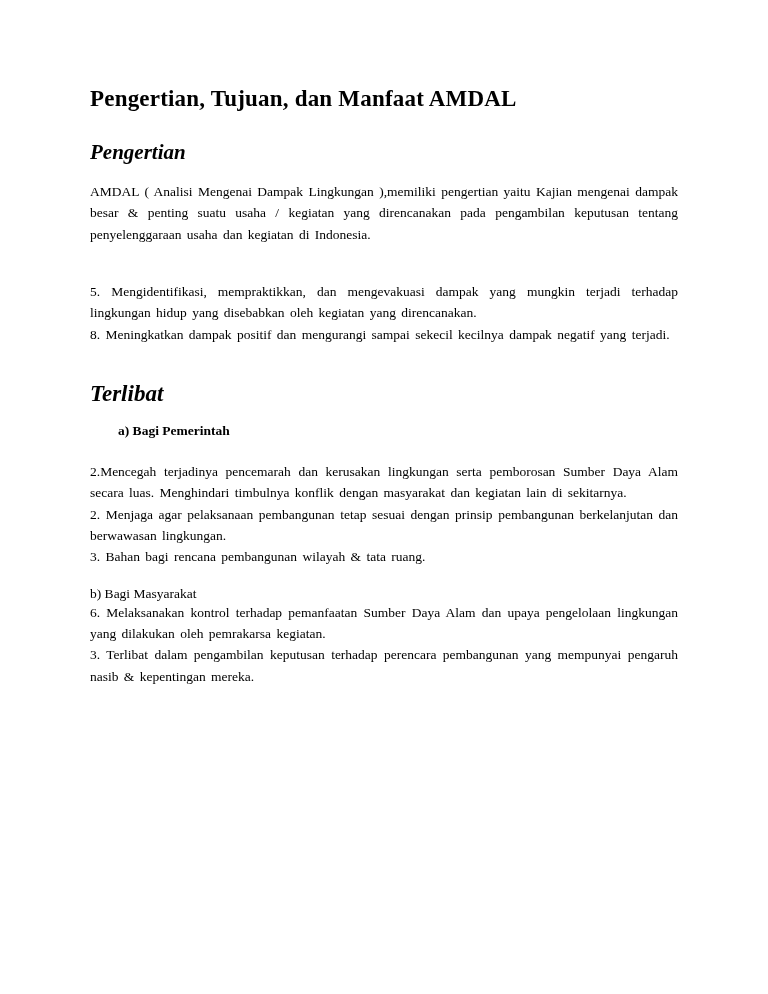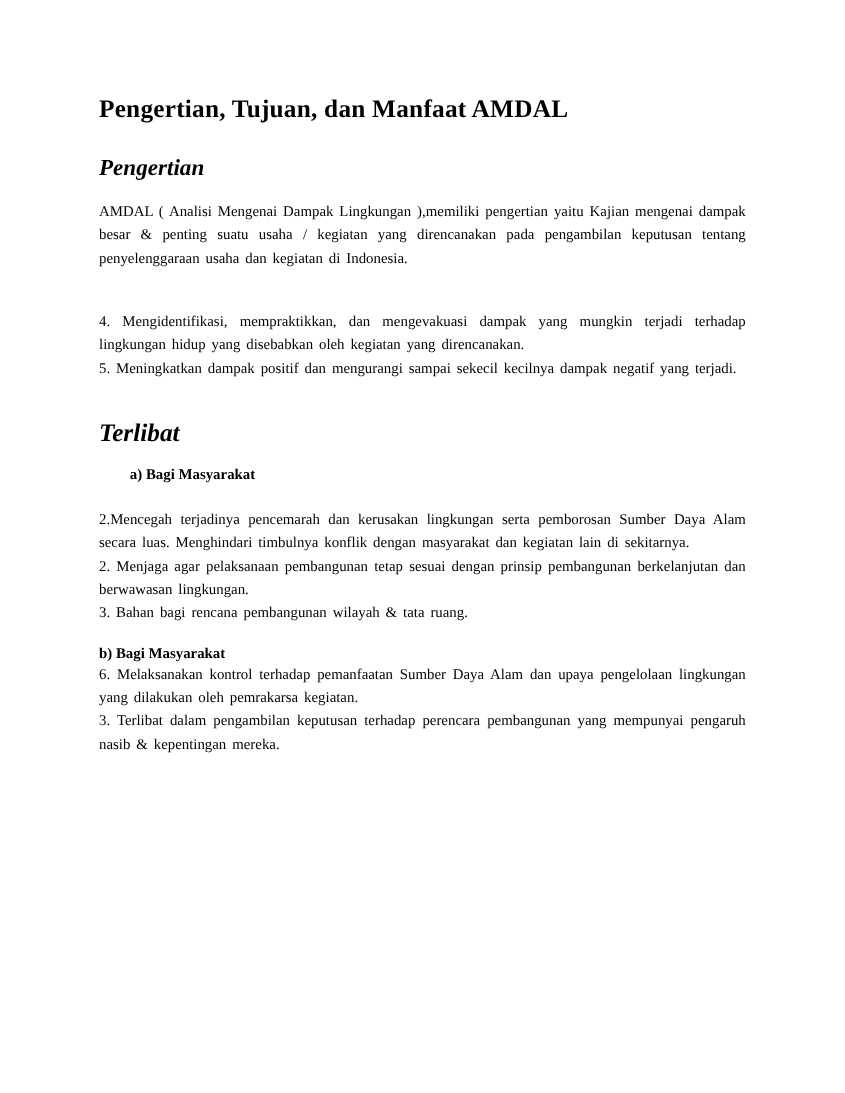--- a/index.html
+++ b/index.html
@@ -64,21 +64,21 @@
 
     .sub-heading {
       font-size: 13.5px;
       font-weight: bold;
       margin-left: 28px;
       margin-bottom: 22px;
     }
 
     .sub-heading-b {
       font-size: 13.5px;
-      font-weight: bold;
+      font-weight: normal;
       margin-top: 18px;
     }
 
     .group-a {
       margin-bottom: 0;
     }
   </style>
 </head>
 <body>
 
@@ -86,28 +86,28 @@
   <div class="content">
 
     <h1 class="doc-title">Pengertian, Tujuan, dan Manfaat AMDAL</h1>
 
     <div class="section">
       <h2 class="section-heading">Pengertian</h2>
       <p class="body-text">AMDAL ( Analisi Mengenai Dampak Lingkungan ),memiliki pengertian yaitu Kajian mengenai dampak besar &amp; penting suatu usaha / kegiatan yang direncanakan pada pengambilan keputusan tentang penyelenggaraan usaha dan kegiatan di Indonesia.</p>
     </div>
 
     <div class="section">
-      <p class="list-item">4. Mengidentifikasi, mempraktikkan, dan mengevakuasi dampak yang mungkin terjadi terhadap lingkungan hidup yang disebabkan oleh kegiatan yang direncanakan.</p>
-      <p class="list-item">5. Meningkatkan dampak positif dan mengurangi sampai sekecil kecilnya dampak negatif yang terjadi.</p>
+      <p class="list-item">5. Mengidentifikasi, mempraktikkan, dan mengevakuasi dampak yang mungkin terjadi terhadap lingkungan hidup yang disebabkan oleh kegiatan yang direncanakan.</p>
+      <p class="list-item">8. Meningkatkan dampak positif dan mengurangi sampai sekecil kecilnya dampak negatif yang terjadi.</p>
     </div>
 
     <div class="section">
       <h2 class="section-heading large">Terlibat</h2>
 
-      <p class="sub-heading">a) Bagi Masyarakat</p>
+      <p class="sub-heading">a) Bagi Pemerintah</p>
 
       <div class="group-a">
         <p class="list-item">2.Mencegah terjadinya pencemarah dan kerusakan lingkungan serta pemborosan Sumber Daya Alam secara luas. Menghindari timbulnya konflik dengan masyarakat dan kegiatan lain di sekitarnya.</p>
         <p class="list-item">2. Menjaga agar pelaksanaan pembangunan tetap sesuai dengan prinsip pembangunan berkelanjutan dan berwawasan lingkungan.</p>
         <p class="list-item">3. Bahan bagi rencana pembangunan wilayah &amp; tata ruang.</p>
       </div>
 
       <p class="sub-heading-b">b) Bagi Masyarakat</p>
 
       <div>

